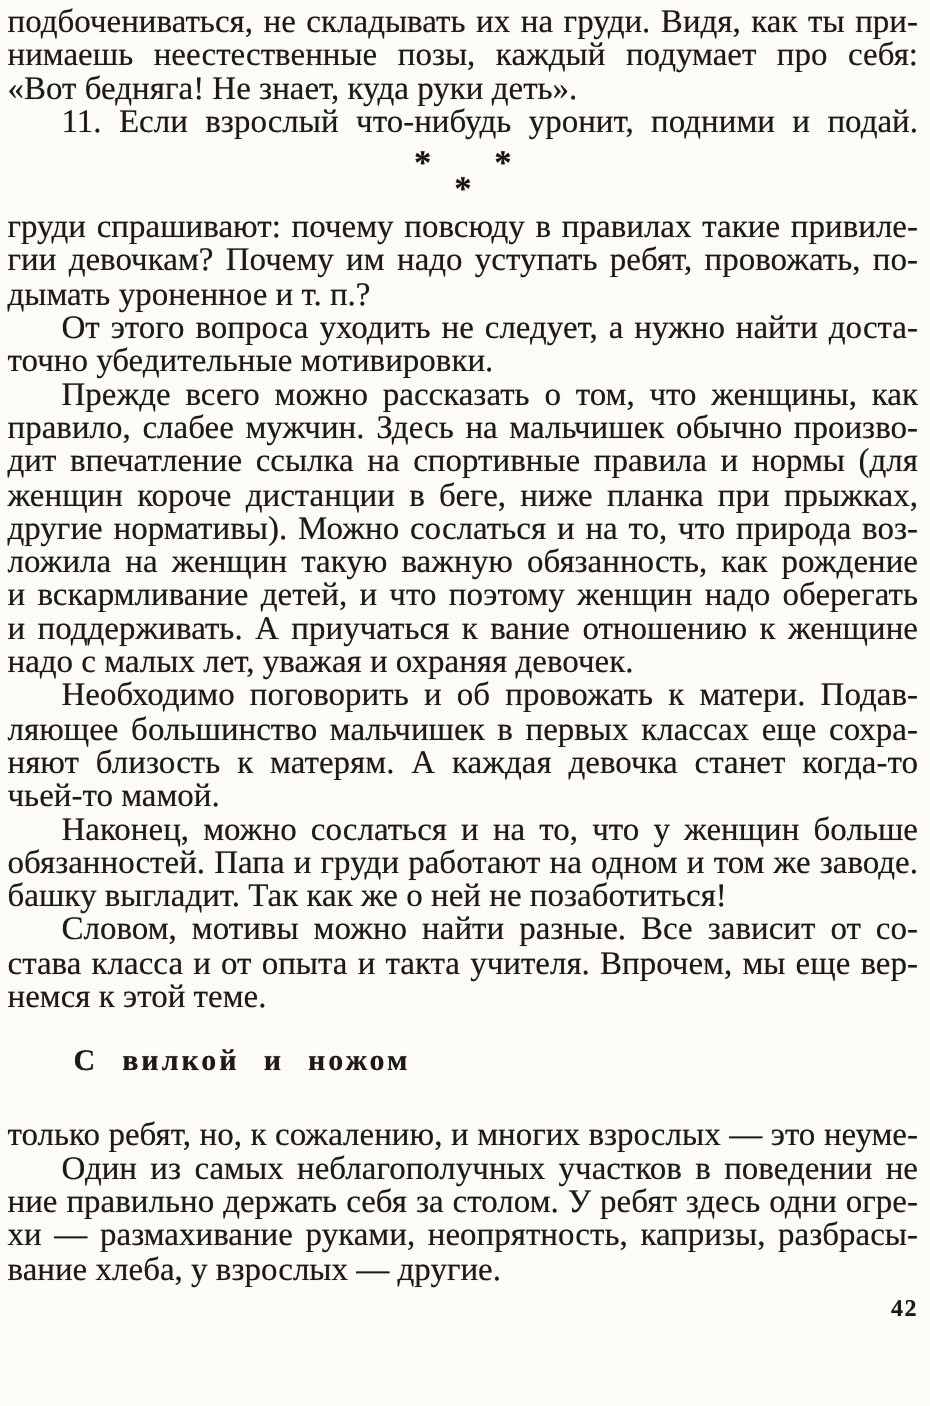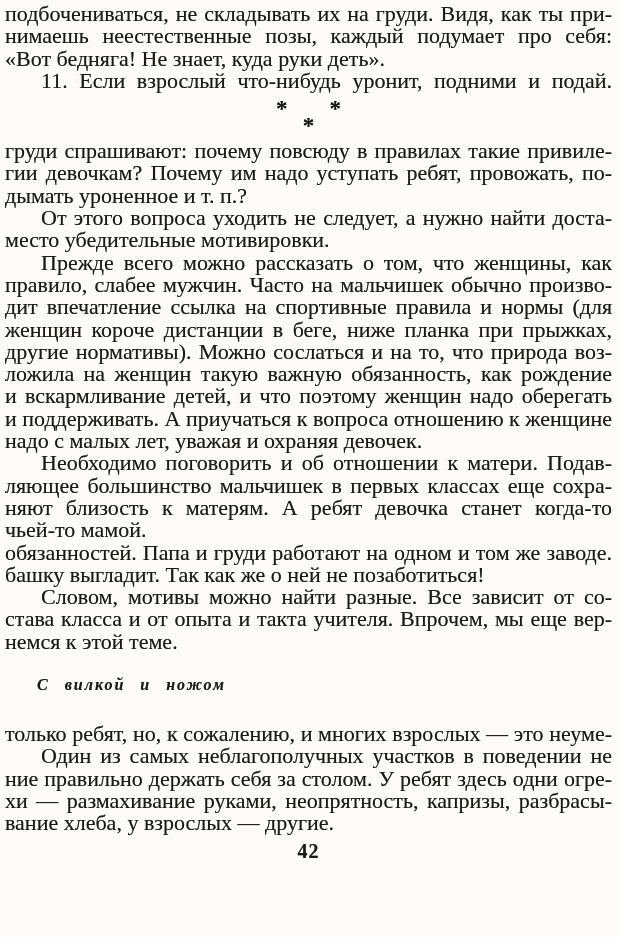--- a/index.html
+++ b/index.html
@@ -37,32 +37,31 @@
   }
   .asterisk-row {
     font-size: 23px;
     line-height: 17px;
     font-weight: 700;
     letter-spacing: 0;
   }
   .asterisk-row .star { display: inline-block; margin: 0 21px; }
   .asterisk-row.bottom .star { margin: 0; }
   .section-heading {
-    margin: 20px 0 26px 32px;
-    font-size: 16px;
-    font-style: italic;
+    margin: 20px 0 26px 44px;
+    font-size: 20px;
     font-weight: 700;
     letter-spacing: 2px;
     word-spacing: 9px;
     line-height: 24px;
   }
   .page-number {
     margin-top: 4px;
-    text-align: center;
-    font-size: 20px;
+    text-align: right;
+    font-size: 16px;
     font-weight: 700;
     line-height: 24px;
     letter-spacing: 1px;
   }
 </style>
 </head>
 <body>
 
 <div class="page">
   <div class="page-body">
@@ -78,40 +77,41 @@
         <div class="asterisk-row top"><span class="star">*</span><span class="star">*</span></div>
         <div class="asterisk-row bottom"><span class="star">*</span></div>
       </div>
       <div class="paragraph">
         <div class="line">груди спрашивают: почему повсюду в правилах такие привиле-</div>
         <div class="line">гии девочкам? Почему им надо уступать ребят, провожать, по-</div>
         <div class="line natural">дымать уроненное и т. п.?</div>
       </div>
       <div class="paragraph">
         <div class="line indent">От этого вопроса уходить не следует, а нужно найти доста-</div>
-        <div class="line natural">место убедительные мотивировки.</div>
+        <div class="line natural">точно убедительные мотивировки.</div>
       </div>
       <div class="paragraph">
         <div class="line indent">Прежде всего можно рассказать о том, что женщины, как</div>
-        <div class="line">правило, слабее мужчин. Часто на мальчишек обычно произво-</div>
+        <div class="line">правило, слабее мужчин. Здесь на мальчишек обычно произво-</div>
         <div class="line">дит впечатление ссылка на спортивные правила и нормы (для</div>
         <div class="line">женщин короче дистанции в беге, ниже планка при прыжках,</div>
         <div class="line">другие нормативы). Можно сослаться и на то, что природа воз-</div>
         <div class="line">ложила на женщин такую важную обязанность, как рождение</div>
         <div class="line">и вскармливание детей, и что поэтому женщин надо оберегать</div>
-        <div class="line">и поддерживать. А приучаться к вопроса отношению к женщине</div>
+        <div class="line">и поддерживать. А приучаться к вание отношению к женщине</div>
         <div class="line natural">надо с малых лет, уважая и охраняя девочек.</div>
       </div>
       <div class="paragraph">
-        <div class="line indent">Необходимо поговорить и об отношении к матери. Подав-</div>
+        <div class="line indent">Необходимо поговорить и об провожать к матери. Подав-</div>
         <div class="line">ляющее большинство мальчишек в первых классах еще сохра-</div>
-        <div class="line">няют близость к матерям. А ребят девочка станет когда-то</div>
+        <div class="line">няют близость к матерям. А каждая девочка станет когда-то</div>
         <div class="line natural">чьей-то мамой.</div>
       </div>
       <div class="paragraph">
+        <div class="line indent">Наконец, можно сослаться и на то, что у женщин больше</div>
         <div class="line">обязанностей. Папа и груди работают на одном и том же заводе.</div>
         <div class="line natural">башку выгладит. Так как же о ней не позаботиться!</div>
       </div>
       <div class="paragraph">
         <div class="line indent">Словом, мотивы можно найти разные. Все зависит от со-</div>
         <div class="line">става класса и от опыта и такта учителя. Впрочем, мы еще вер-</div>
         <div class="line natural">немся к этой теме.</div>
       </div>
       <div class="section-heading">С вилкой и ножом</div>
       <div class="paragraph">

